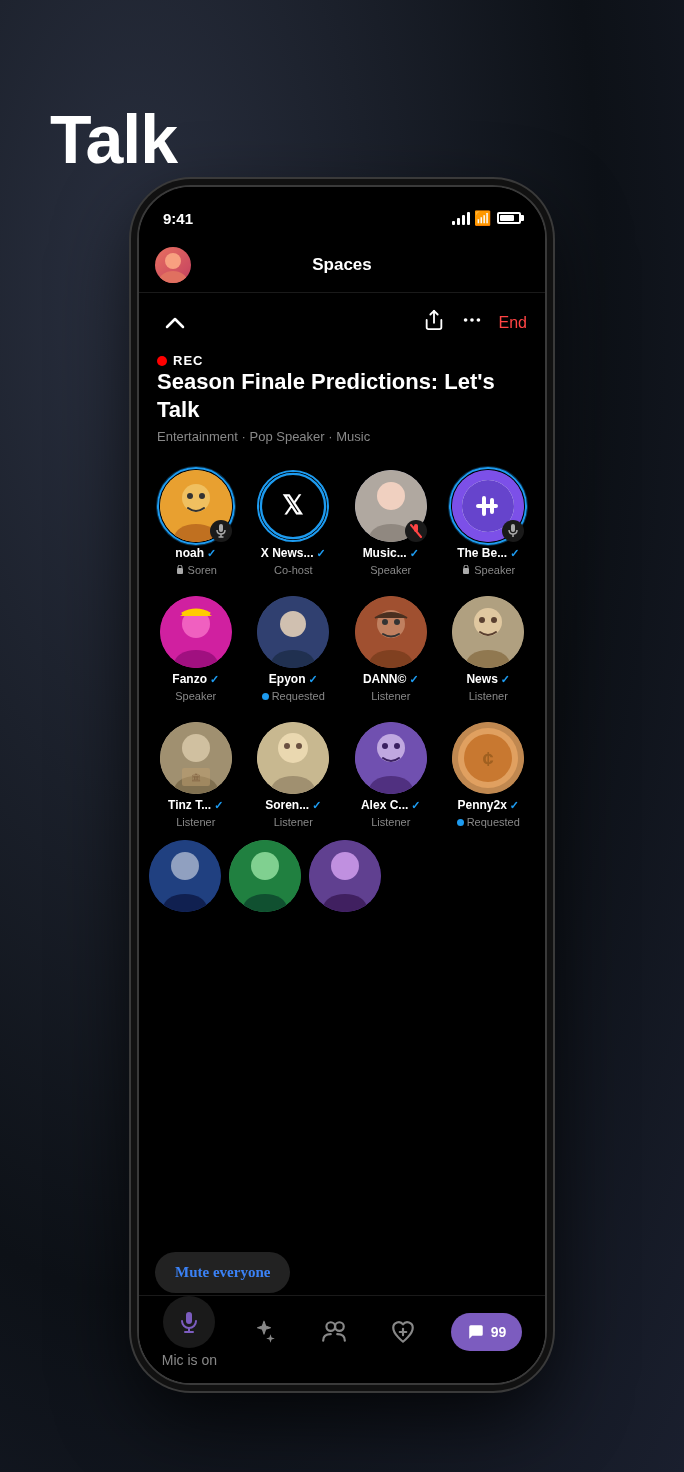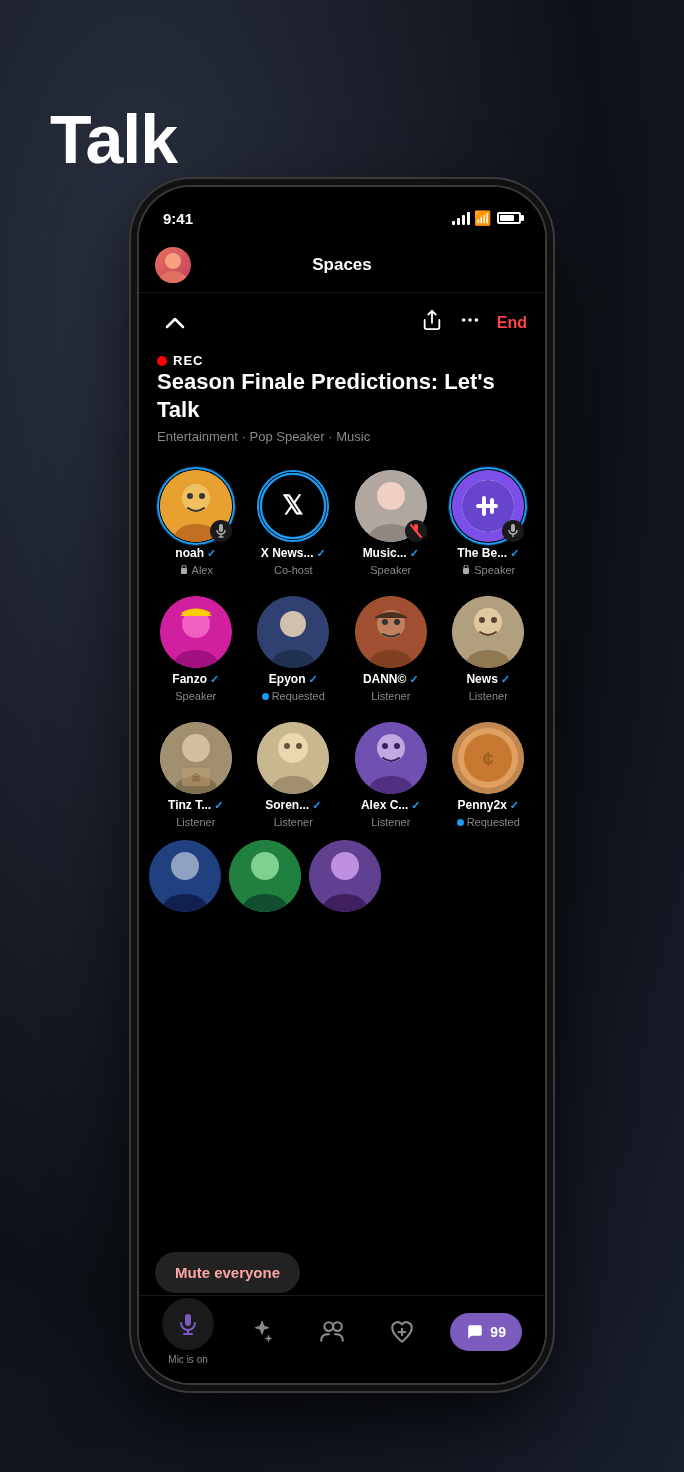--- a/index.html
+++ b/index.html
@@ -217,21 +217,21 @@
       gap: 16px;
     }
     .action-btn {
       color: white;
       font-size: 22px;
       cursor: pointer;
     }
     .end-btn {
       color: #ff4444;
       font-size: 16px;
-      font-weight: 700;
+      font-weight: 400;
     }
     
     .rec-badge {
       display: flex;
       align-items: center;
       gap: 6px;
       padding: 0 18px;
       margin-bottom: 0;
     }
     .rec-dot {
@@ -347,26 +347,27 @@
       height: 7px;
       background: #1d9bf0;
       border-radius: 50%;
     }
     
     .mute-toast {
       position: absolute;
       bottom: 90px;
       left: 16px;
       background: #222;
-      color: #fca5a5;
+      color: #3b82f6;
       padding: 12px 20px;
       border-radius: 30px;
       font-size: 15px;
       font-weight: 600;
       z-index: 30;
+      font-family: Liberation Serif, serif;
     }
     
     .bottom-toolbar {
       position: absolute;
       bottom: 0;
       left: 0;
       right: 0;
       height: 88px;
       background: #000;
       border-top: 1px solid #1a1a1a;
@@ -391,21 +392,21 @@
       align-items: center;
       justify-content: center;
       font-size: 24px;
     }
     .mic-btn svg {
       width: 24px;
       height: 24px;
     }
     .mic-label {
       color: #888;
-      font-size: 10px;
+      font-size: 14px;
     }
     .toolbar-btn {
       display: flex;
       flex-direction: column;
       align-items: center;
       justify-content: center;
       width: 44px;
       height: 44px;
     }
     .toolbar-btn svg {
@@ -563,21 +564,21 @@
           </div>
           <div class="p-name">
             <span>noah</span>
             <span class="verified">✓</span>
           </div>
           <div class="p-role">
             <svg width="10" height="10" viewBox="0 0 10 10" fill="#aaa">
                 <rect x="2" y="3" width="6" height="6" rx="1"></rect>
                 <path d="M3 3V2a2 2 0 014 0v1" stroke="#aaa" stroke-width="1" fill="none"></path>
               </svg>
-            <span>Alex</span>
+            <span>Soren</span>
           </div>
         </div>
 
         <div class="participant">
           <div class="avatar-wrap">
             <div class="avatar-img av-xnews">
               <svg viewBox="0 0 72 72" width="72" height="72">
                 <circle cx="36" cy="36" r="36" fill="#000"></circle>
                 <circle cx="36" cy="36" r="34" fill="none" stroke="#1d9bf0" stroke-width="2.5"></circle>
                 <text x="36" y="44" font-size="28" text-anchor="middle" fill="white" font-weight="900" font-family="Arial">𝕏</text>

